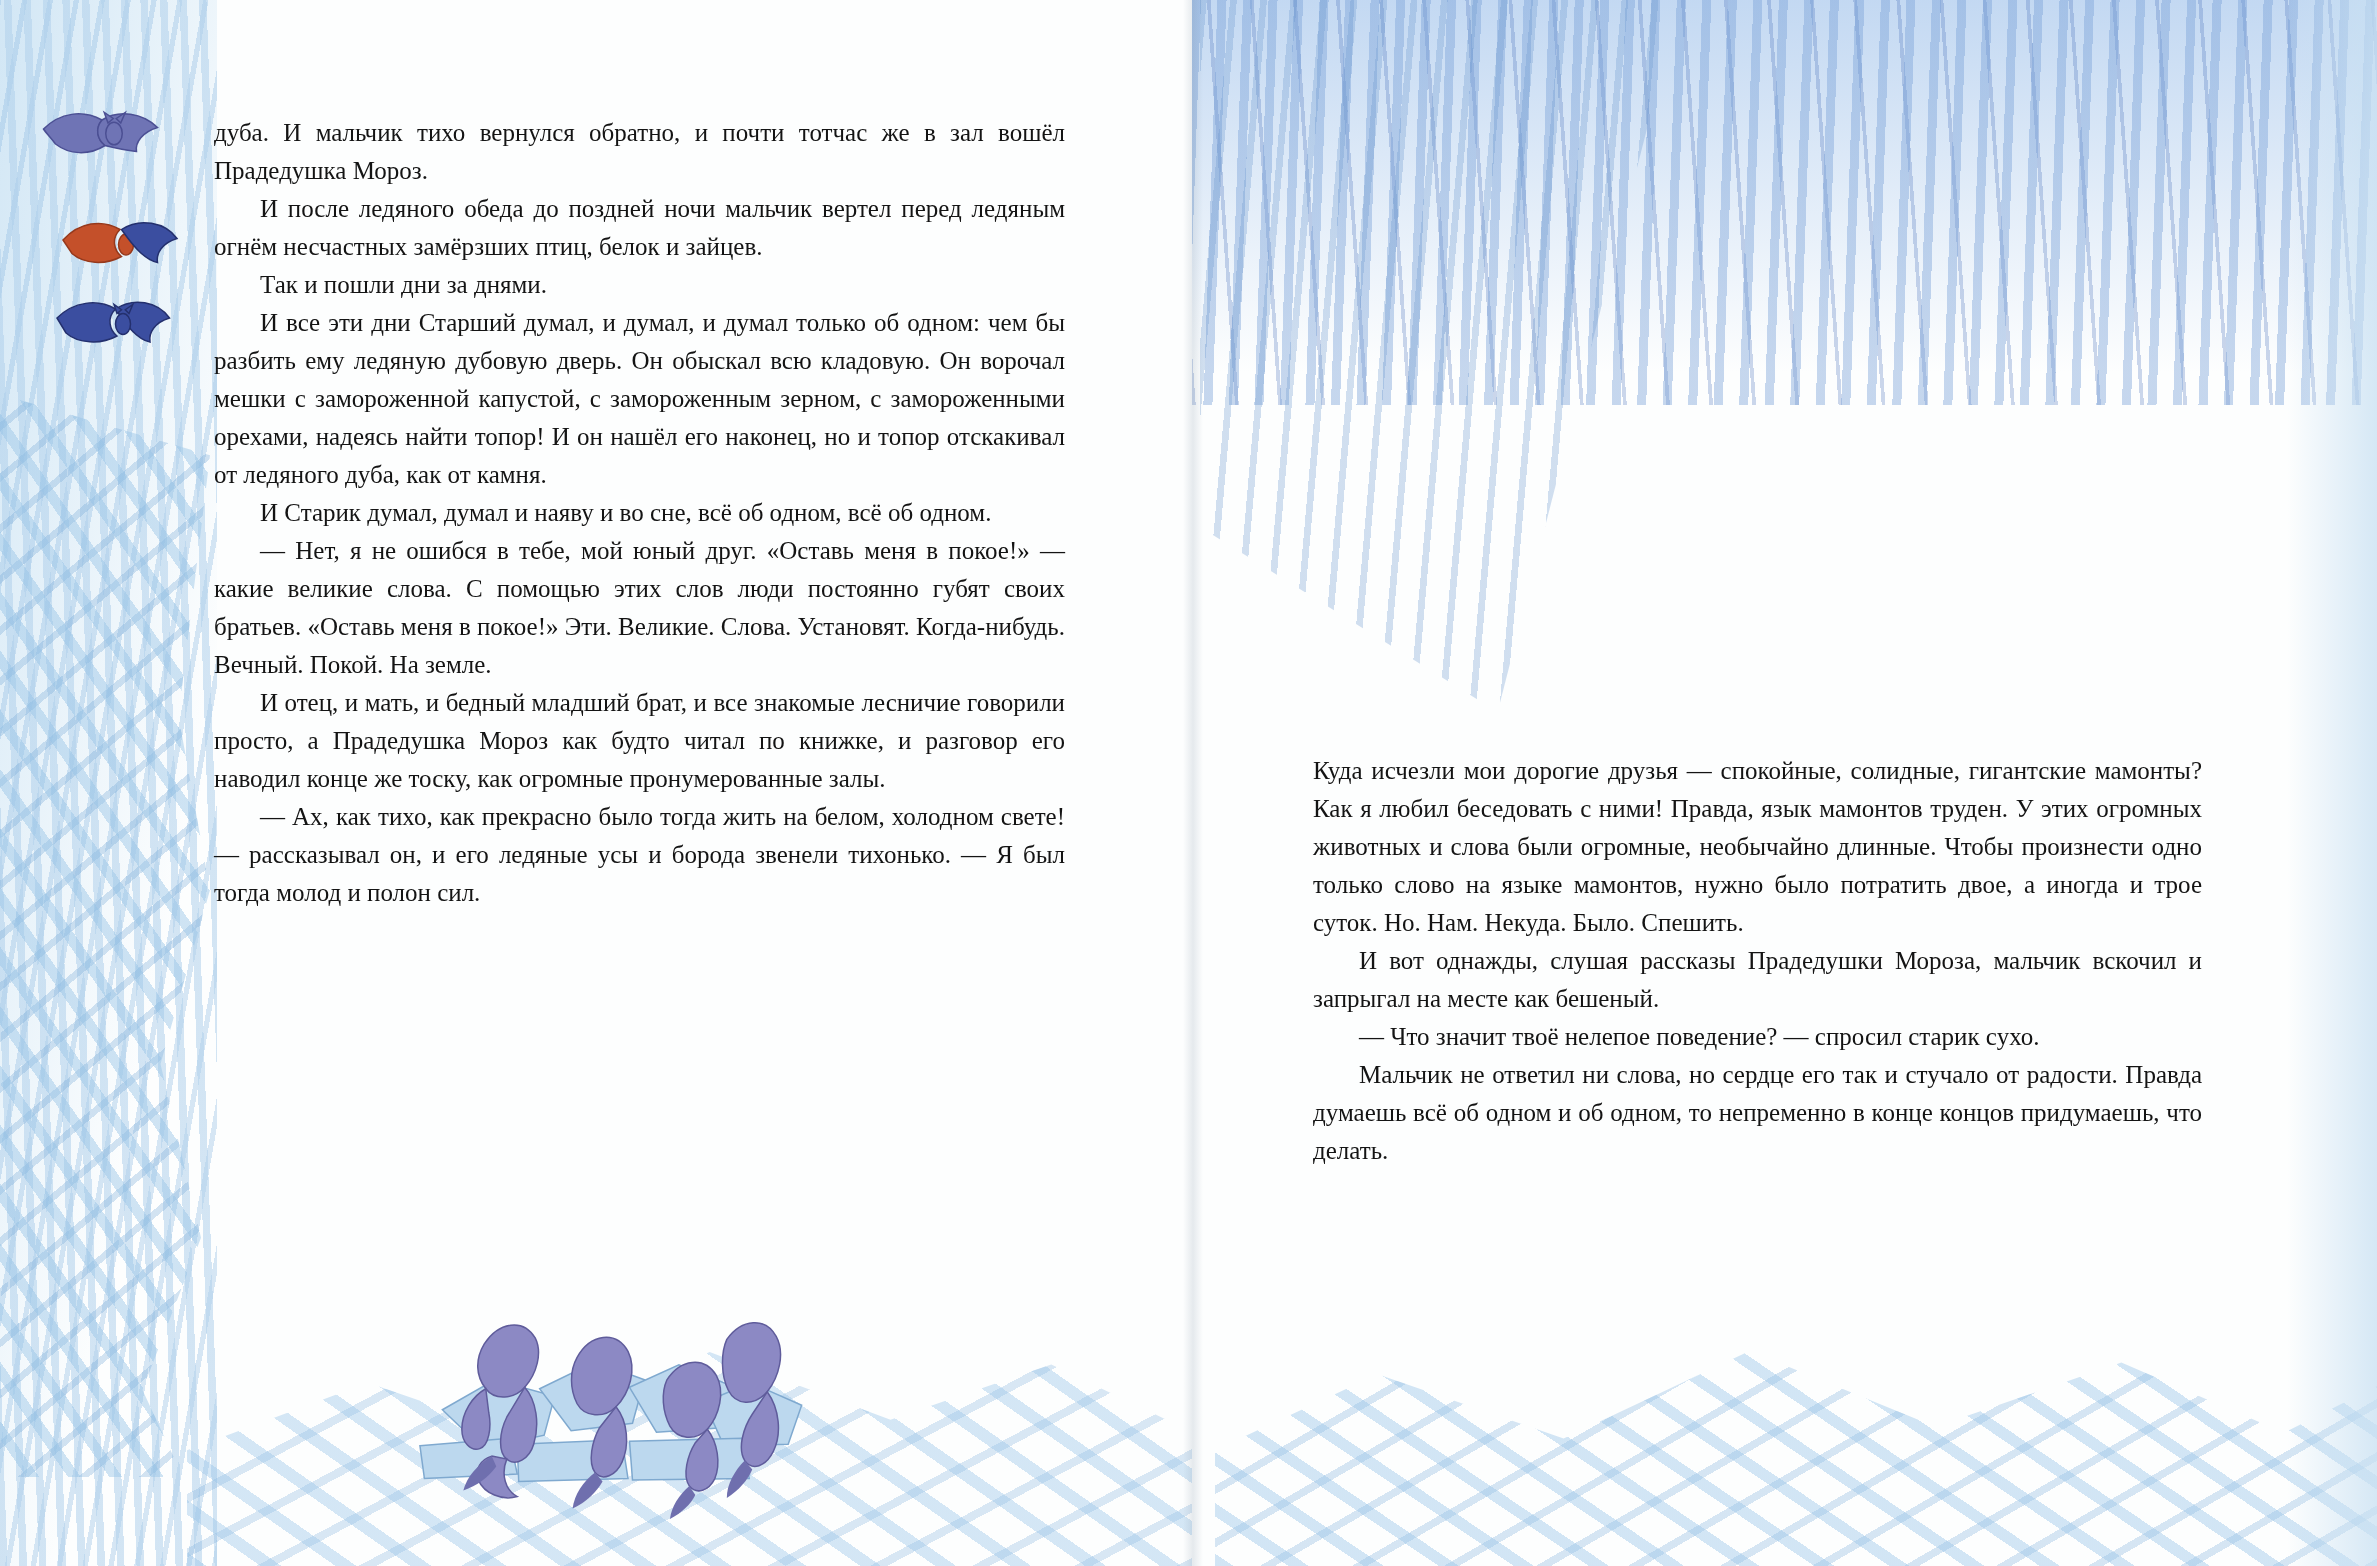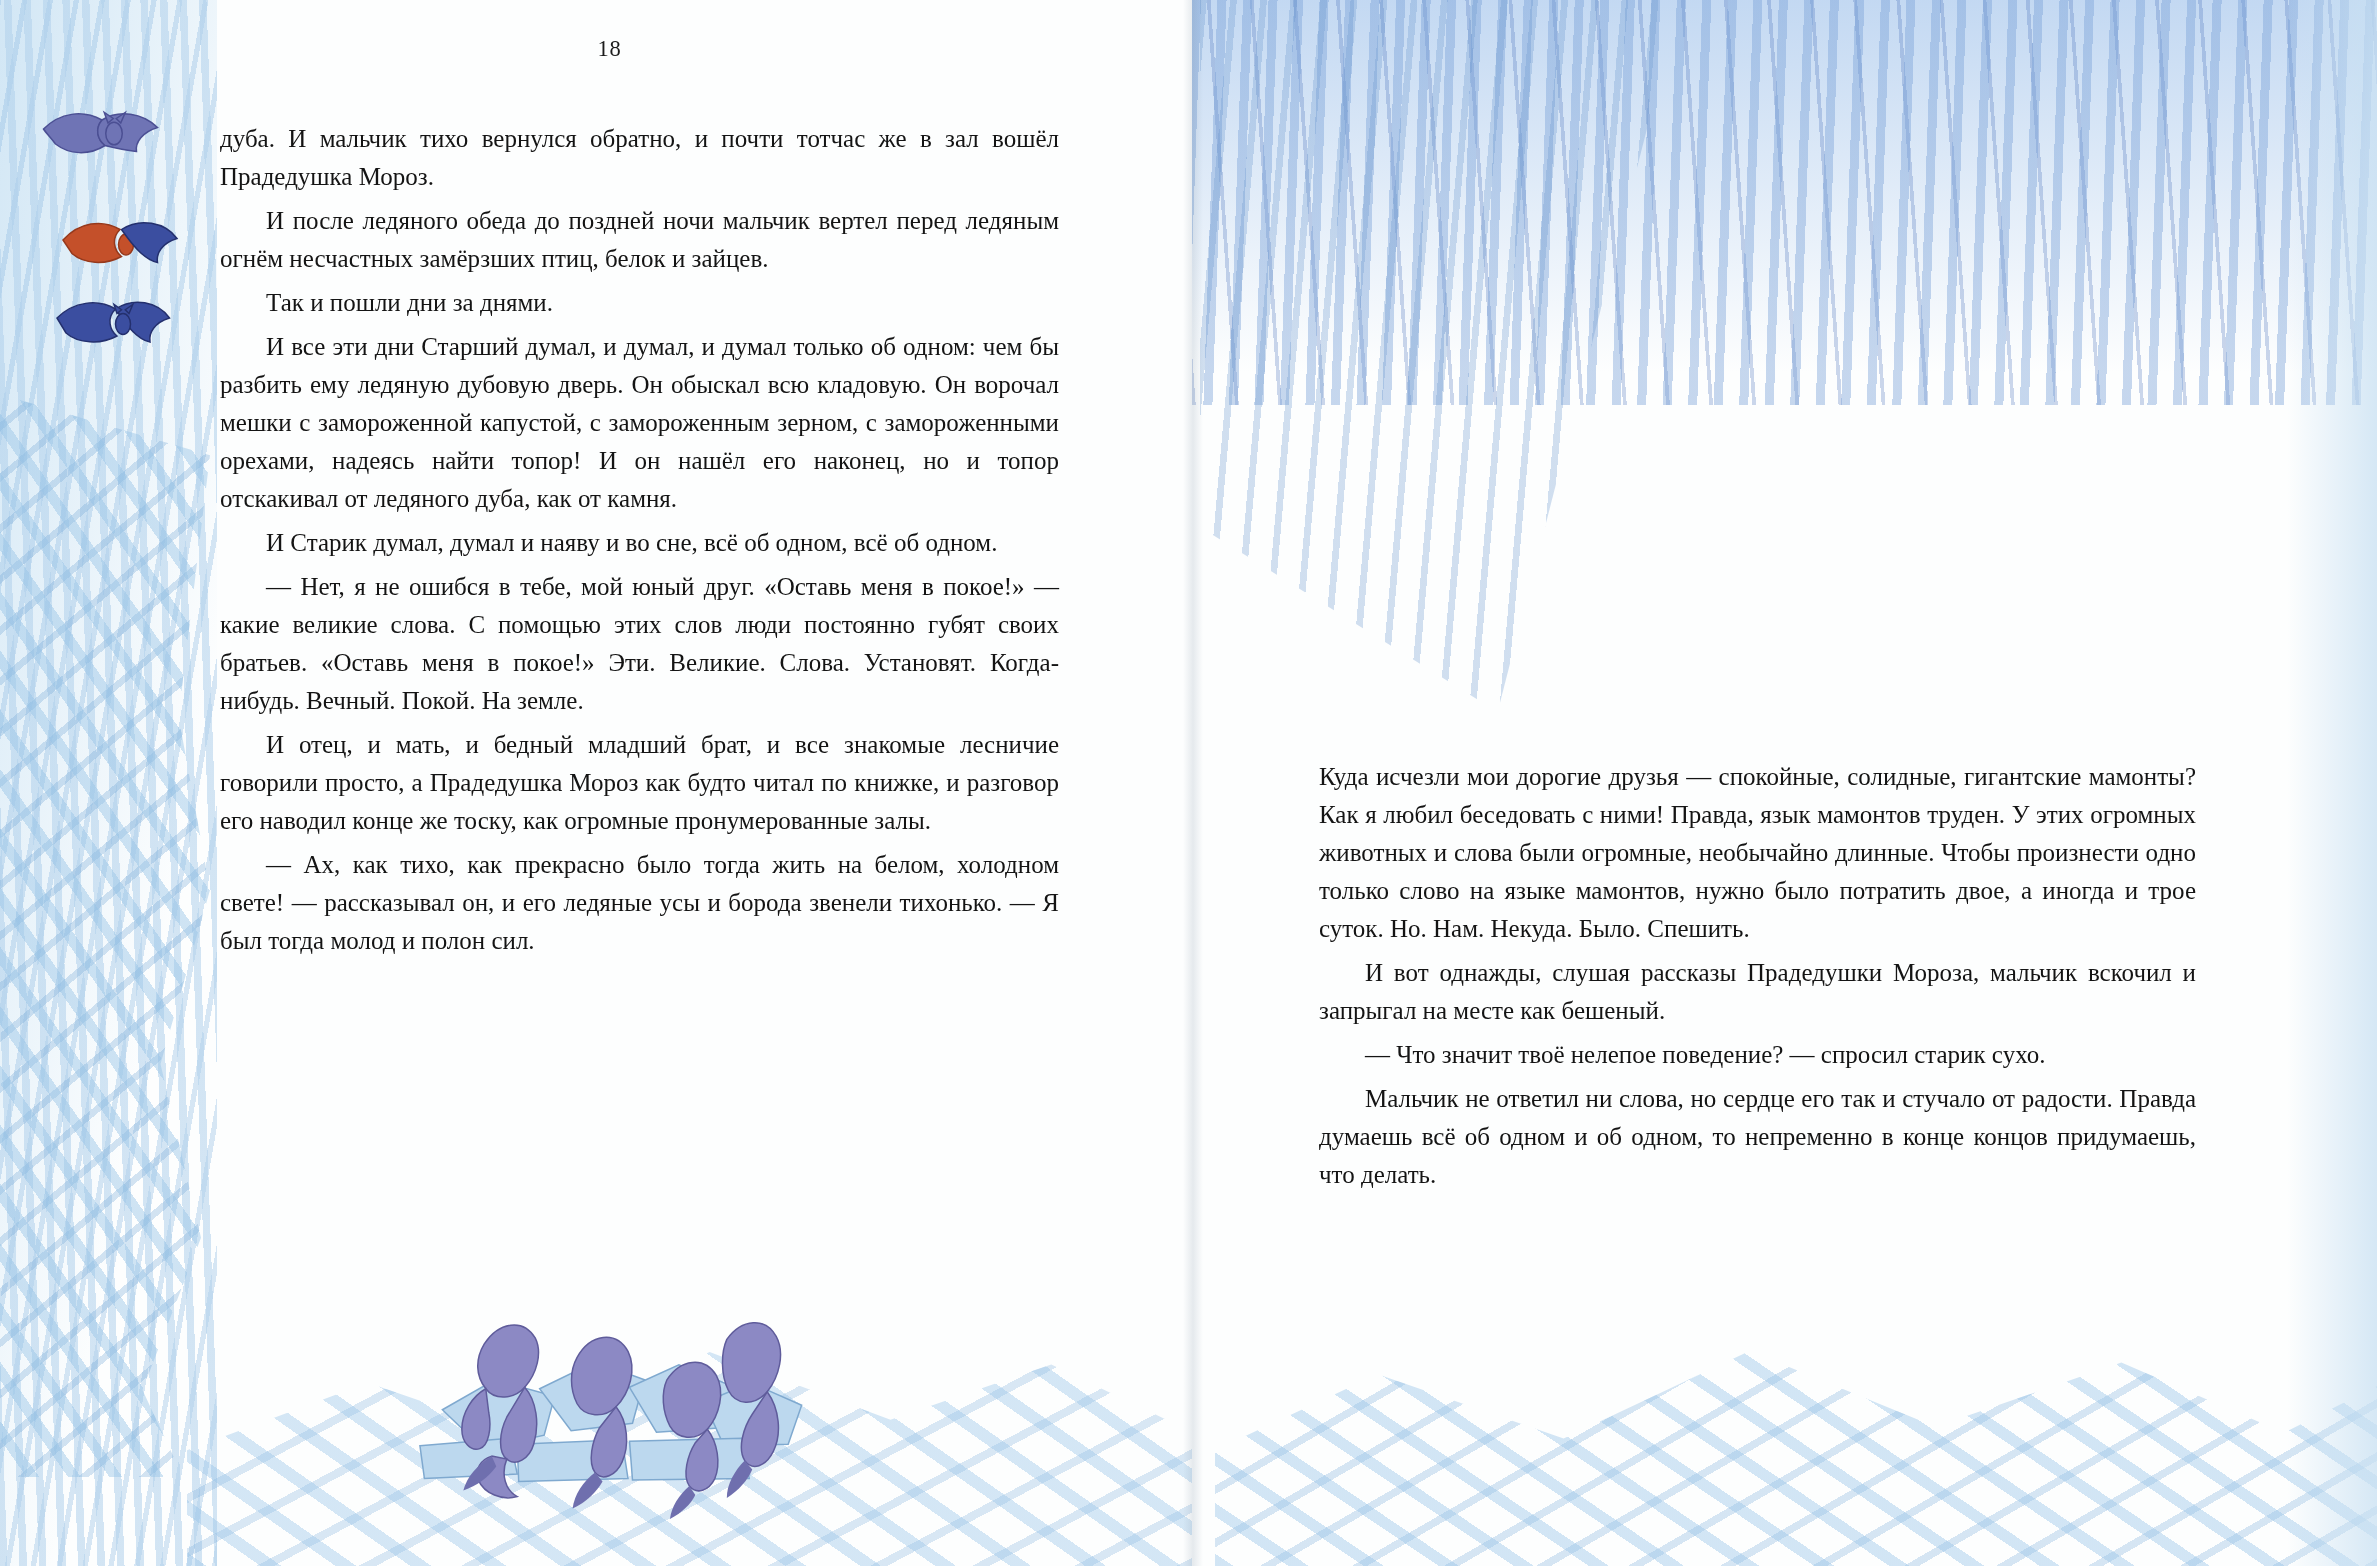--- a/index.html
+++ b/index.html
@@ -156,21 +156,21 @@
     top: 114px;
     width: 851px;
   }
   .page-right .textcol {
     left: 124px;
     top: 752px;
     width: 889px;
   }
 
   .textcol p {
-    margin: 6px;
+    margin: 0;
     text-indent: 46px;
   }
   .textcol p.noindent { text-indent: 0; }
 
   
   .illus { position: absolute; }
 
   
   .bats { left: 30px; top: 90px; width: 180px; height: 330px; }
 
@@ -191,21 +191,20 @@
     <div class="ice-top-right-2"></div>
     <div class="ice-bottom-left"></div>
     <div class="ice-bottom-right"></div>
     <div class="ice-right-edge"></div>
   </div>
 
   <div class="gutter-shadow"></div>
 
   <div class="page page-left">
 
-    <div class="folio">18</div>
 
     <div class="textcol">
       <p class="noindent">дуба. И мальчик тихо вернулся обратно, и почти тотчас же в зал вошёл Прадедушка Мороз.</p>
       <p>И после ледяного обеда до поздней ночи мальчик вертел перед ледяным огнём несчастных замёрзших птиц, белок и зайцев.</p>
       <p>Так и пошли дни за днями.</p>
       <p>И все эти дни Старший думал, и думал, и думал только об одном: чем бы разбить ему ледяную дубовую дверь. Он обыскал всю кладовую. Он ворочал мешки с замороженной капустой, с замороженным зерном, с замороженными орехами, надеясь найти топор! И он нашёл его наконец, но и топор отскакивал от ледяного дуба, как от камня.</p>
       <p>И Старик думал, думал и наяву и во сне, всё об одном, всё об одном.</p>
       <p>— Нет, я не ошибся в тебе, мой юный друг. «Оставь меня в покое!» — какие великие слова. С помощью этих слов люди постоянно губят своих братьев. «Оставь меня в покое!» Эти. Великие. Слова. Установят. Когда-нибудь. Вечный. Покой. На земле.</p>
       <p>И отец, и мать, и бедный младший брат, и все знакомые лесничие говорили просто, а Прадедушка Мороз как будто читал по книжке, и разговор его наводил конце же тоску, как огромные пронумерованные залы.</p>
       <p>— Ах, как тихо, как прекрасно было тогда жить на белом, холодном свете! — рассказывал он, и его ледяные усы и борода звенели тихонько. — Я был тогда молод и полон сил.</p>

